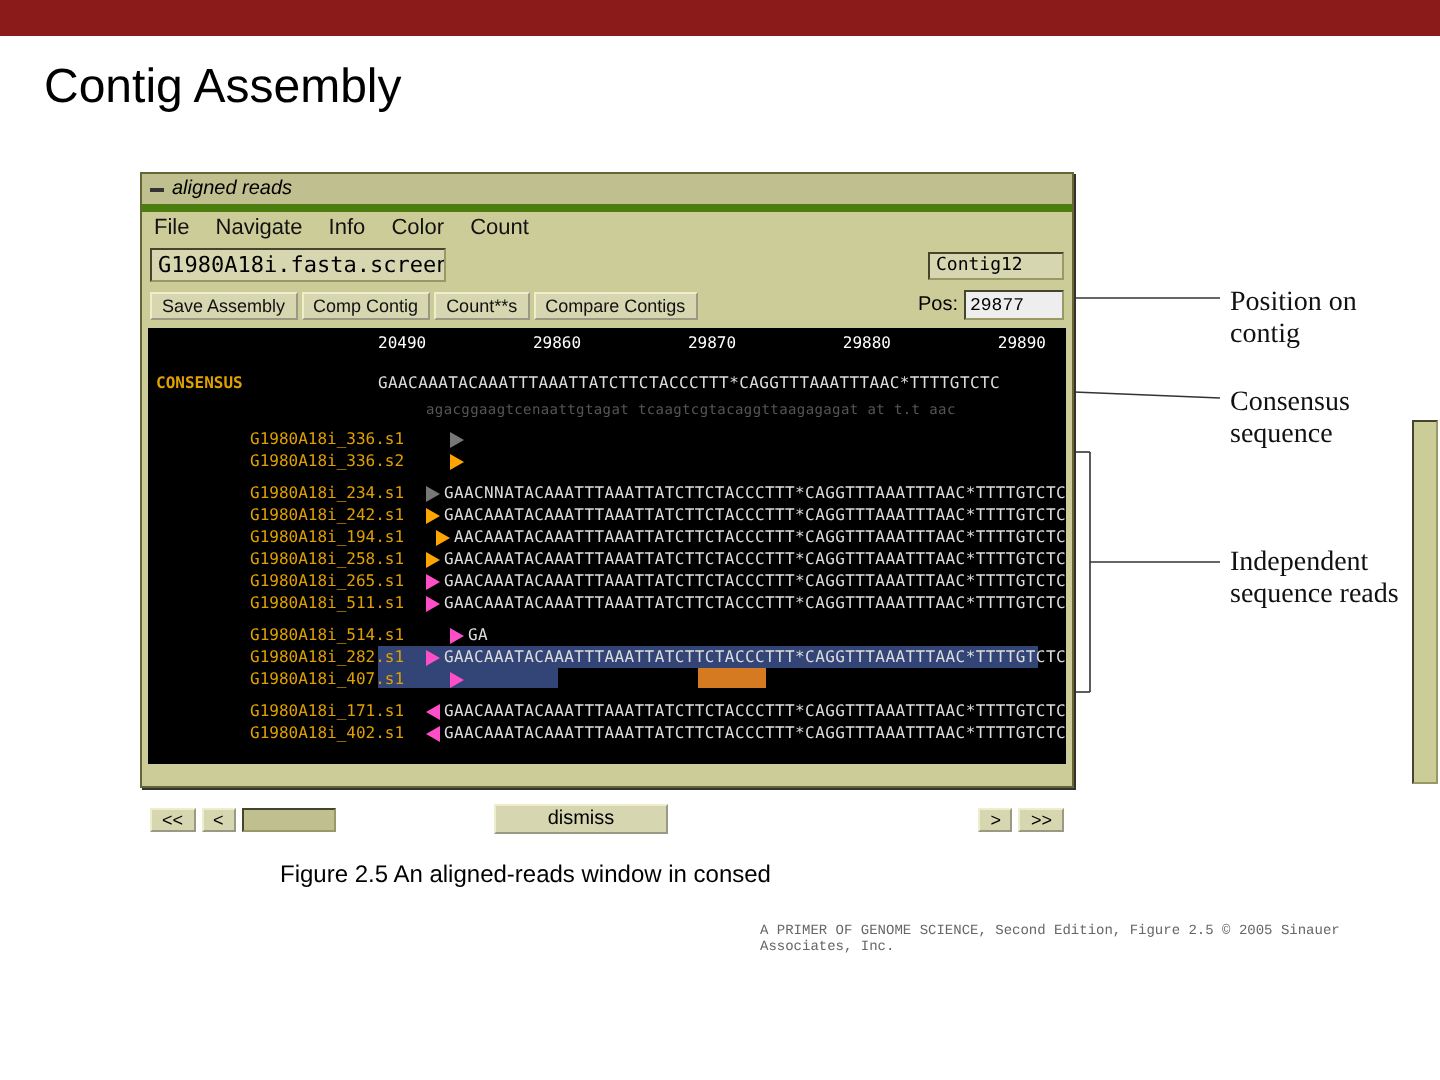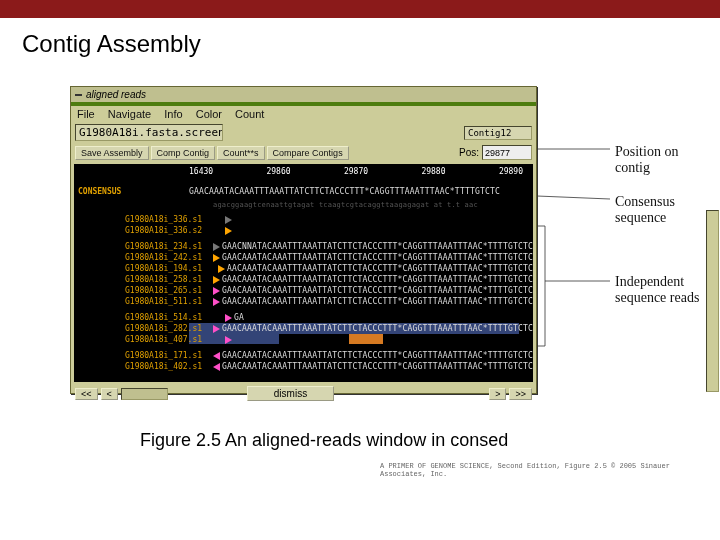--- a/index.html
+++ b/index.html
@@ -70,21 +70,21 @@
     font-size: 9px;
     color: #111;
     cursor: pointer;
   }
   .posfield {
     display: flex; align-items: center; gap: 3px;
     margin-left: auto;
   }
   .posfield input {
     width: 44px; height: 13px;
-    font-size: 9px; font-family: Liberation Sans, sans-serif;
+    font-size: 9px; font-family: Liberation Mono, monospace;
     border: 1px inset #999966;
     background: #eee;
     padding: 0 2px;
   }
   .seqview {
     background: #000;
     margin: 2px 3px 2px 3px;
     height: 218px;
     position: relative;
     overflow: hidden;
@@ -154,39 +154,39 @@
   .scroll-bot .scrollbtn {
     background: #d6d6b0; border: 1px outset #eeeecc;
     font-size: 9px; padding: 0 5px; cursor: pointer;
   }
   .scroll-bot .track {
     flex: 0 0 45px; height: 10px;
     background: #bfbf8f; border: 1px inset #999966;
     position: relative;
   }
   .scroll-bot .dismiss {
-    margin: 0 auto;
+    margin: 16px auto;
     background: #d6d6b0; border: 1px outset #eeeecc;
     padding: 1px 26px; font-size: 10px; cursor: pointer;
   }
   .side-sb {
     position: absolute; right: 1px; top: 124px; width: 11px; height: 180px;
     background: #cccc99; border: 1px inset #999966;
   }
   .annotations {
     position: absolute;
     left: 545px; top: 8px;
     font-family: Georgia, serif;
     font-size: 14px; color: #111;
   }
   .annotations .ann { position: absolute; white-space: nowrap; }
   svg.leaders { position: absolute; left: 0; top: 0; pointer-events: none; }
   .caption {
     position: absolute; left: 140px; top: 430px;
-    font-size: 18px;
+    font-size: 12px;
   }
   .credit {
     position: absolute; left: 380px; top: 462px;
     font-size: 7px; color: #666; font-family: Liberation Mono, monospace;
   }
 </style>
 </head>
 <body>
 
 <div class="top-bar"></div>
@@ -220,21 +220,21 @@
         <input value="29877" style="">
       </div>
     </div>
 
     <div class="seqview">
       <div class="hl" style="left:115px; top:159px; width:330px; height:11px;"></div>
       <div class="hl" style="left:115px; top:170px; width:90px; height:10px;"></div>
       <div class="hl2" style="left:275px; top:170px; width:34px; height:10px;"></div>
 
       <div class="ruler">
-        <span>16430</span>
+        <span>20490</span>
           <span>29860</span>
           <span>29870</span>
           <span>29880</span>
           <span>29890</span>
       </div>
       <div class="consensus-label">CONSENSUS</div>
       <div class="consensus-seq">GAACAAATACAAATTTAAATTATCTTCTACCCTTT*CAGGTTTAAATTTAAC*TTTTGTCTC</div>
       <div class="grey-band">agacggaagtcenaattgtagat tcaagtcgtacaggttaagagagat at t.t aac</div>
 
       <div class="reads" id="reads-container">

